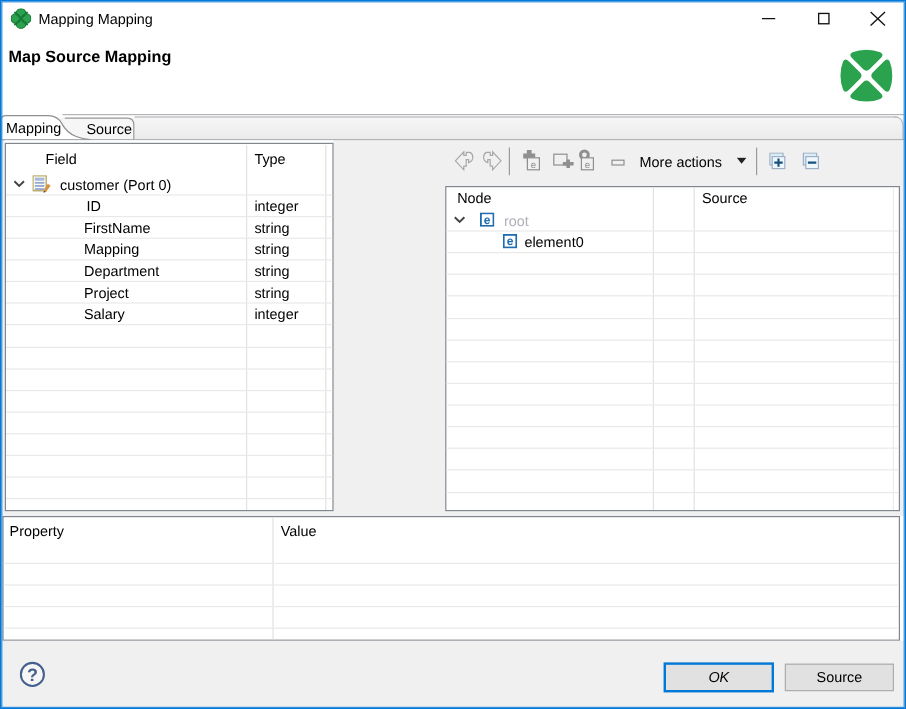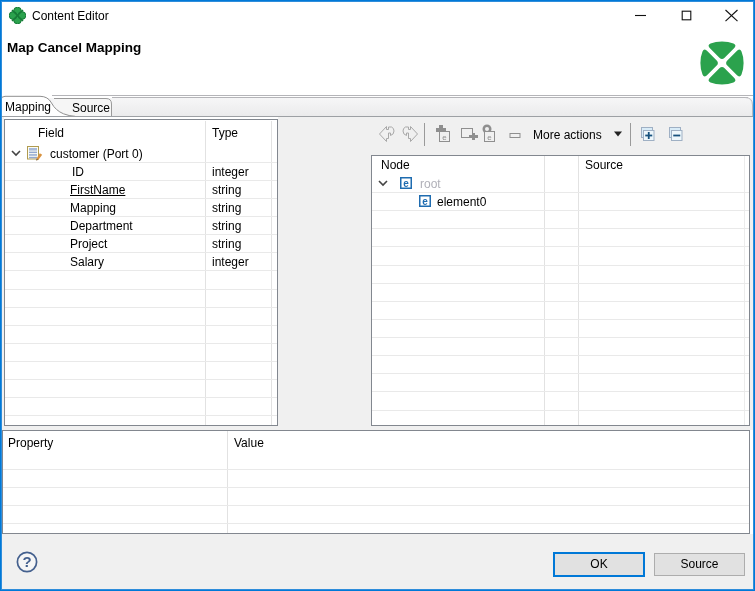--- a/index.html
+++ b/index.html
@@ -21,32 +21,32 @@
     <circle cx="8.5" cy="4.1" r="3.9"></circle>
     <circle cx="8.5" cy="12.9" r="3.9"></circle>
     <circle cx="4.1" cy="8.5" r="3.9"></circle>
     <circle cx="12.9" cy="8.5" r="3.9"></circle>
   </g>
   <g stroke="#167b37" stroke-width="1.5">
     <line x1="3" y1="3" x2="14" y2="14"></line>
     <line x1="14" y1="3" x2="3" y2="14"></line>
   </g>
 </svg>
-<div class="txt" style="left:32px;top:9px;font-size:12px;">Content Editor</div>
+<div class="txt" style="left:32px;top:9px;font-size:12px;">Mapping Mapping</div>
 
 <svg class="abs" style="left:620px;top:0;" width="130" height="31" viewBox="0 0 130 31">
   <g stroke="#111" stroke-width="1.1" fill="none">
     <line x1="15" y1="15.5" x2="26" y2="15.5"></line>
     <rect x="62.2" y="11.2" width="8.6" height="8.6"></rect>
     <line x1="105.5" y1="10" x2="117.5" y2="21.2"></line>
     <line x1="117.5" y1="10" x2="105.5" y2="21.2"></line>
   </g>
 </svg>
 
-<div class="txt" style="left:7px;top:40px;font-size:13.5px;font-weight:bold;">Map Cancel Mapping</div>
+<div class="txt" style="left:7px;top:40px;font-size:13.5px;font-weight:bold;">Map Source Mapping</div>
 
 <svg class="abs" style="left:700px;top:41px;" width="44" height="44" viewBox="0 0 44 44">
   <defs>
     <path id="lobe" d="M10.2 7.5 Q6.8 4.2 10.5 2.5 Q15.5 0.4 22 0.4 Q28.5 0.4 33.5 2.5 Q37.2 4.2 33.8 7.5 L24.6 16.7 Q22 19.1 19.4 16.7 Z"></path>
   </defs>
   <g fill="#2ba24d">
     <use href="#lobe"></use>
     <use href="#lobe" transform="rotate(90 22 22)"></use>
     <use href="#lobe" transform="rotate(180 22 22)"></use>
     <use href="#lobe" transform="rotate(270 22 22)"></use>
@@ -107,21 +107,21 @@
   <rect x="2" y="5.6" width="8" height="1.5" fill="#92a8d0"></rect>
   <rect x="2" y="8.2" width="8" height="1.5" fill="#92a8d0"></rect>
   <rect x="2" y="10.8" width="8" height="1.5" fill="#92a8d0"></rect>
   <path d="M12.8 7.2 L15.2 8.8 L11.4 13.8 L9.4 14.6 L9.6 12.4 Z" fill="#d8923f"></path>
   <path d="M9.4 14.6 L9.6 12.9 L10.9 13.7 Z" fill="#3a3a3a"></path>
 </svg>
 <div class="txt" style="left:50px;top:147px;">customer (Port 0)</div>
 
 <div class="txt" style="left:72px;top:165px;">ID</div>
 <div class="txt" style="left:212px;top:165px;">integer</div>
-<div class="txt" style="left:70px;top:183px;text-decoration:underline;">FirstName</div>
+<div class="txt" style="left:70px;top:183px;">FirstName</div>
 <div class="txt" style="left:212px;top:183px;">string</div>
 <div class="txt" style="left:70px;top:201px;">Mapping</div>
 <div class="txt" style="left:212px;top:201px;">string</div>
 <div class="txt" style="left:70px;top:219px;">Department</div>
 <div class="txt" style="left:212px;top:219px;">string</div>
 <div class="txt" style="left:70px;top:237px;">Project</div>
 <div class="txt" style="left:212px;top:237px;">string</div>
 <div class="txt" style="left:70px;top:255px;">Salary</div>
 <div class="txt" style="left:212px;top:255px;">integer</div>
 
@@ -213,14 +213,14 @@
 <div class="hl" style="left:3px;top:469px;width:746px;"></div>
 <div class="hl" style="left:3px;top:487px;width:746px;"></div>
 <div class="hl" style="left:3px;top:505px;width:746px;"></div>
 <div class="hl" style="left:3px;top:523px;width:746px;"></div>
 
 <div class="abs" style="left:1px;top:534px;width:753px;height:56px;background:#f0f0f0;"></div>
 <svg class="abs" style="left:16px;top:551px;" width="22" height="22" viewBox="0 0 22 22">
   <circle cx="11" cy="11" r="9.6" fill="#f6f6f6" stroke="#44608e" stroke-width="1.7"></circle>
   <text x="11" y="16.2" font-size="15px" font-weight="bold" fill="#44608e" text-anchor="middle" font-family="Liberation Sans">?</text>
 </svg>
-<div class="abs" style="left:553px;top:552px;width:92px;height:25px;background:#e1e1e1;border:2px solid #0078d7;text-align:center;line-height:21px;">OK</div>
+<div class="abs" style="left:553px;top:552px;width:92px;height:25px;background:#e1e1e1;border:2px solid #0078d7;text-align:center;line-height:21px;font-style:italic;">OK</div>
 <div class="abs" style="left:654px;top:553px;width:91px;height:23px;background:#e1e1e1;border:1px solid #adadad;text-align:center;line-height:21px;">Source</div>
 
 </body></html>

